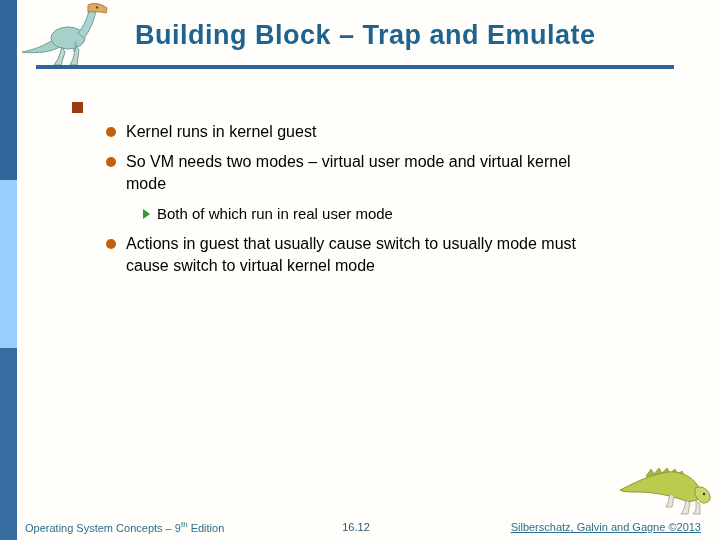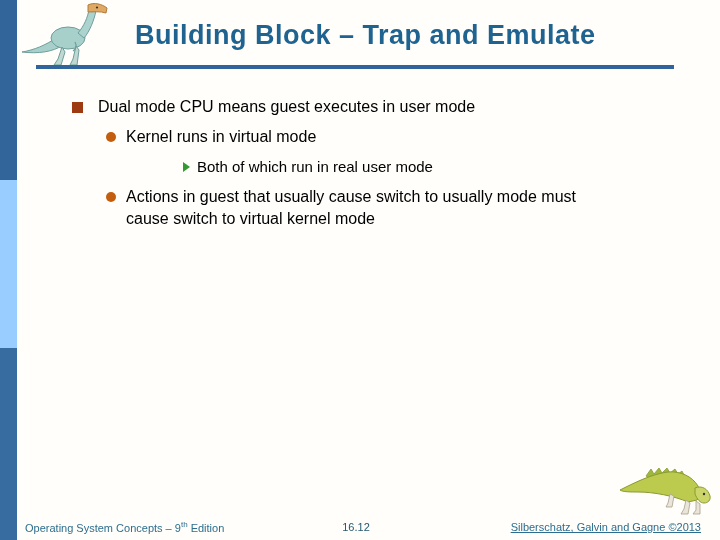--- a/index.html
+++ b/index.html
@@ -26,21 +26,21 @@
   .dino-top{position:absolute;left:20px;top:2px;width:90px;height:66px;}
 
   
   .content{position:absolute;left:72px;top:96px;width:540px;color:#000;}
   .row{display:flex;align-items:flex-start;margin-bottom:8px;line-height:22px;font-size:16px;}
   .row .t{display:block;}
   .l1 .sq{flex:none;width:11px;height:11px;background:#9E3A12;margin:6px 15px 0 0;}
   .l2{margin-left:34px;}
   .l2 .ci{flex:none;width:10px;height:10px;border-radius:50%;background:#C25E0E;margin:6px 10px 0 0;}
   .l2 .t{max-width:472px;}
-  .l3{margin-left:111px;font-size:15px;}
+  .l3{margin-left:71px;font-size:15px;}
   .l3 .ar{flex:none;width:0;height:0;border-left:7px solid #339933;
           border-top:5px solid transparent;border-bottom:5px solid transparent;
           margin:6px 7px 0 0;}
 
   
   .f-left{position:absolute;left:25px;bottom:6px;font-size:11px;color:#2C6E8F;white-space:nowrap;text-align:right;}
   .f-left sup{font-size:8px;}
   .f-page{position:absolute;left:336px;bottom:7px;width:40px;text-align:center;
           font-size:11px;color:#235A70;margin-top:44px;}
   .f-right{position:absolute;right:19px;bottom:7px;font-size:11px;color:#2C6E8F;white-space:nowrap;text-decoration:underline;}
@@ -69,29 +69,32 @@
     <path d="M55,40 C57,44 56,47 53,49" fill="none" stroke="#6E9E9B" stroke-width="1.2"></path>
   </svg>
 
   <h1 class="title">Building Block – Trap and Emulate</h1>
   <div class="rule"></div>
 
   <div class="content">
 
     <div class="row l1">
       <span class="sq"></span>
-      <span class="t">Dual mode CPU means guest executes in user mode</span>
     </div>
 
     <div class="row l2">
       <span class="ci"></span>
-      <span class="t">Kernel runs in virtual mode</span>
+      <span class="t">Kernel runs in kernel guest</span>
     </div>
 
 
+    <div class="row l2">
+      <span class="ci"></span>
+      <span class="t">So VM needs two modes – virtual user mode and virtual kernel mode</span>
+    </div>
 
     <div class="row l3">
       <span class="ar"></span>
       <span class="t">Both of which run in real user mode</span>
     </div>
 
     <div class="row l2">
       <span class="ci"></span>
       <span class="t">Actions in guest that usually cause switch to usually mode must cause switch to virtual kernel mode</span>
     </div>

